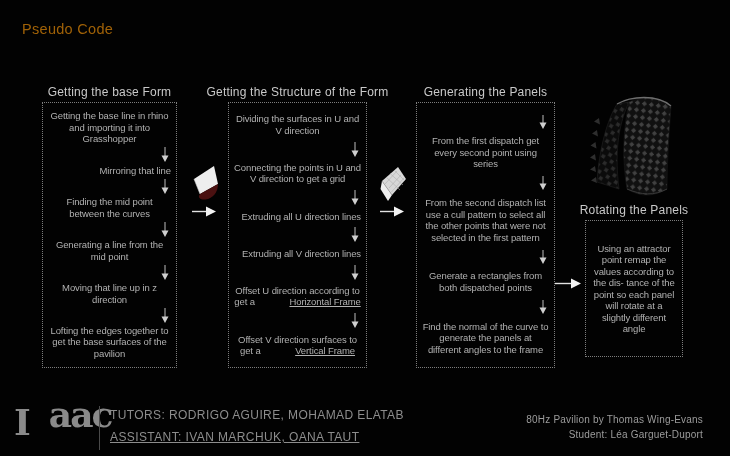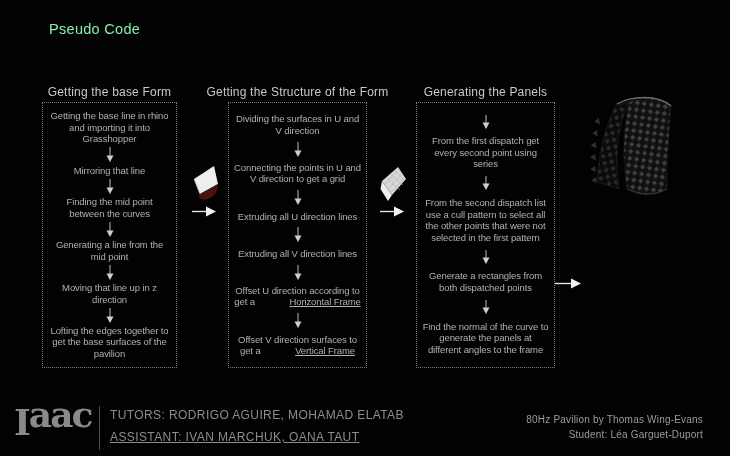--- a/index.html
+++ b/index.html
@@ -4,31 +4,31 @@
 <style>
   html,body{margin:0;padding:0;background:#111;}
   .canvas{
     position:relative;width:730px;height:456px;overflow:hidden;
     background:#020202;
     font-family:"Liberation Sans",sans-serif;
     -webkit-font-smoothing:antialiased;
   }
   .title{
     position:absolute;left:22px;top:21px;
-    font-size:14.5px;color:#86efac;letter-spacing:.3px;margin-left:27px;
+    font-size:14.5px;color:#a16207;letter-spacing:.3px;
   }
   .column{position:absolute;}
   .col-header{
     margin:0 0 3px 0;font-size:12px;font-weight:400;color:#c9c9c9;
     width:200%;margin-left:-50%;text-align:center;white-space:nowrap;
     letter-spacing:.2px;
   }
   .col-box{
     border:1px dotted #7d7d7d;
-    display:flex;flex-direction:column;align-items:center;
+    display:flex;flex-direction:column;align-items:flex-end;
     justify-content:space-evenly;
     padding:5px 5px;box-sizing:border-box;
   }
   .step{
     margin:0;text-align:center;font-size:9.5px;line-height:11.5px;
     color:#b2b2b2;letter-spacing:-.1px;
   }
   .u{text-decoration:underline;padding-left:32px;}
   .down-arrow{flex-shrink:0;}
   .float{position:absolute;}
@@ -37,21 +37,21 @@
   }
   .credits{
     position:absolute;right:27px;top:413px;text-align:right;
     font-size:10px;line-height:14.5px;color:#9c9c9c;letter-spacing:.2px;
   }
   .logo{
     position:absolute;left:14px;top:404px;
     font-family:"DejaVu Serif",serif;font-weight:bold;color:#8a8a8a;
     font-size:36px;line-height:36px;letter-spacing:-2px;
   }
-  .logo .rest{position:relative;top:-8px;}
+  .logo .rest{position:relative;top:-8px;margin-left:20px;}
   .logo-sep{position:absolute;left:99px;top:406px;width:1px;height:44px;background:#4a4a4a;}
 </style>
 </head>
 <body>
 
 <div class="canvas">
 
   <div class="title">Pseudo Code</div>
 
   <section class="column" style="left:42px;top:85px;width:135px;">
@@ -137,20 +137,26 @@
         </svg>
       <p class="step">Generate a rectangles from both dispatched points</p>
       <svg class="down-arrow" width="12" height="14">
           <line x1="6" y1="0" x2="6" y2="8" stroke="#bdbdbd" stroke-width="1"></line>
           <polygon points="2.5,7.5 9.5,7.5 6,14" fill="#cfcfcf"></polygon>
         </svg>
       <p class="step">Find the normal of the curve to generate the panels at different angles to the frame</p>
     </div>
   </section>
 
+  <section class="column" style="left:585px;top:203px;width:98px;">
+    <h2 class="col-header">Rotating the Panels</h2>
+    <div class="col-box" style="height:137px;justify-content:center;padding:5px 7px;">
+      <p class="step">Using an attractor point remap the values according to the dis- tance of the point so each panel will rotate at a slightly different angle</p>
+    </div>
+  </section>
 
   <svg class="float" style="left:190px;top:164px;" width="32" height="40" viewBox="0 0 32 40">
     <path d="M4,15 L24,2 L28,20 L10,30 Z" fill="#eeeeee"></path>
     <path d="M10,30 L28,20 C28,28 23,34.5 15.5,35.5 C10.5,36 7,33.5 10,30 Z" fill="#4a1111"></path>
     <path d="M4,15 L10,30" stroke="#cfcfcf" stroke-width="0.6"></path>
   </svg>
   <svg class="float" style="left:192px;top:206px;" width="24" height="11">
     <line x1="0" y1="5.5" x2="14" y2="5.5" stroke="#e2e2e2" stroke-width="1.4"></line>
     <polygon points="14,0.5 14,10.5 24,5.5" fill="#f2f2f2"></polygon>
   </svg>

